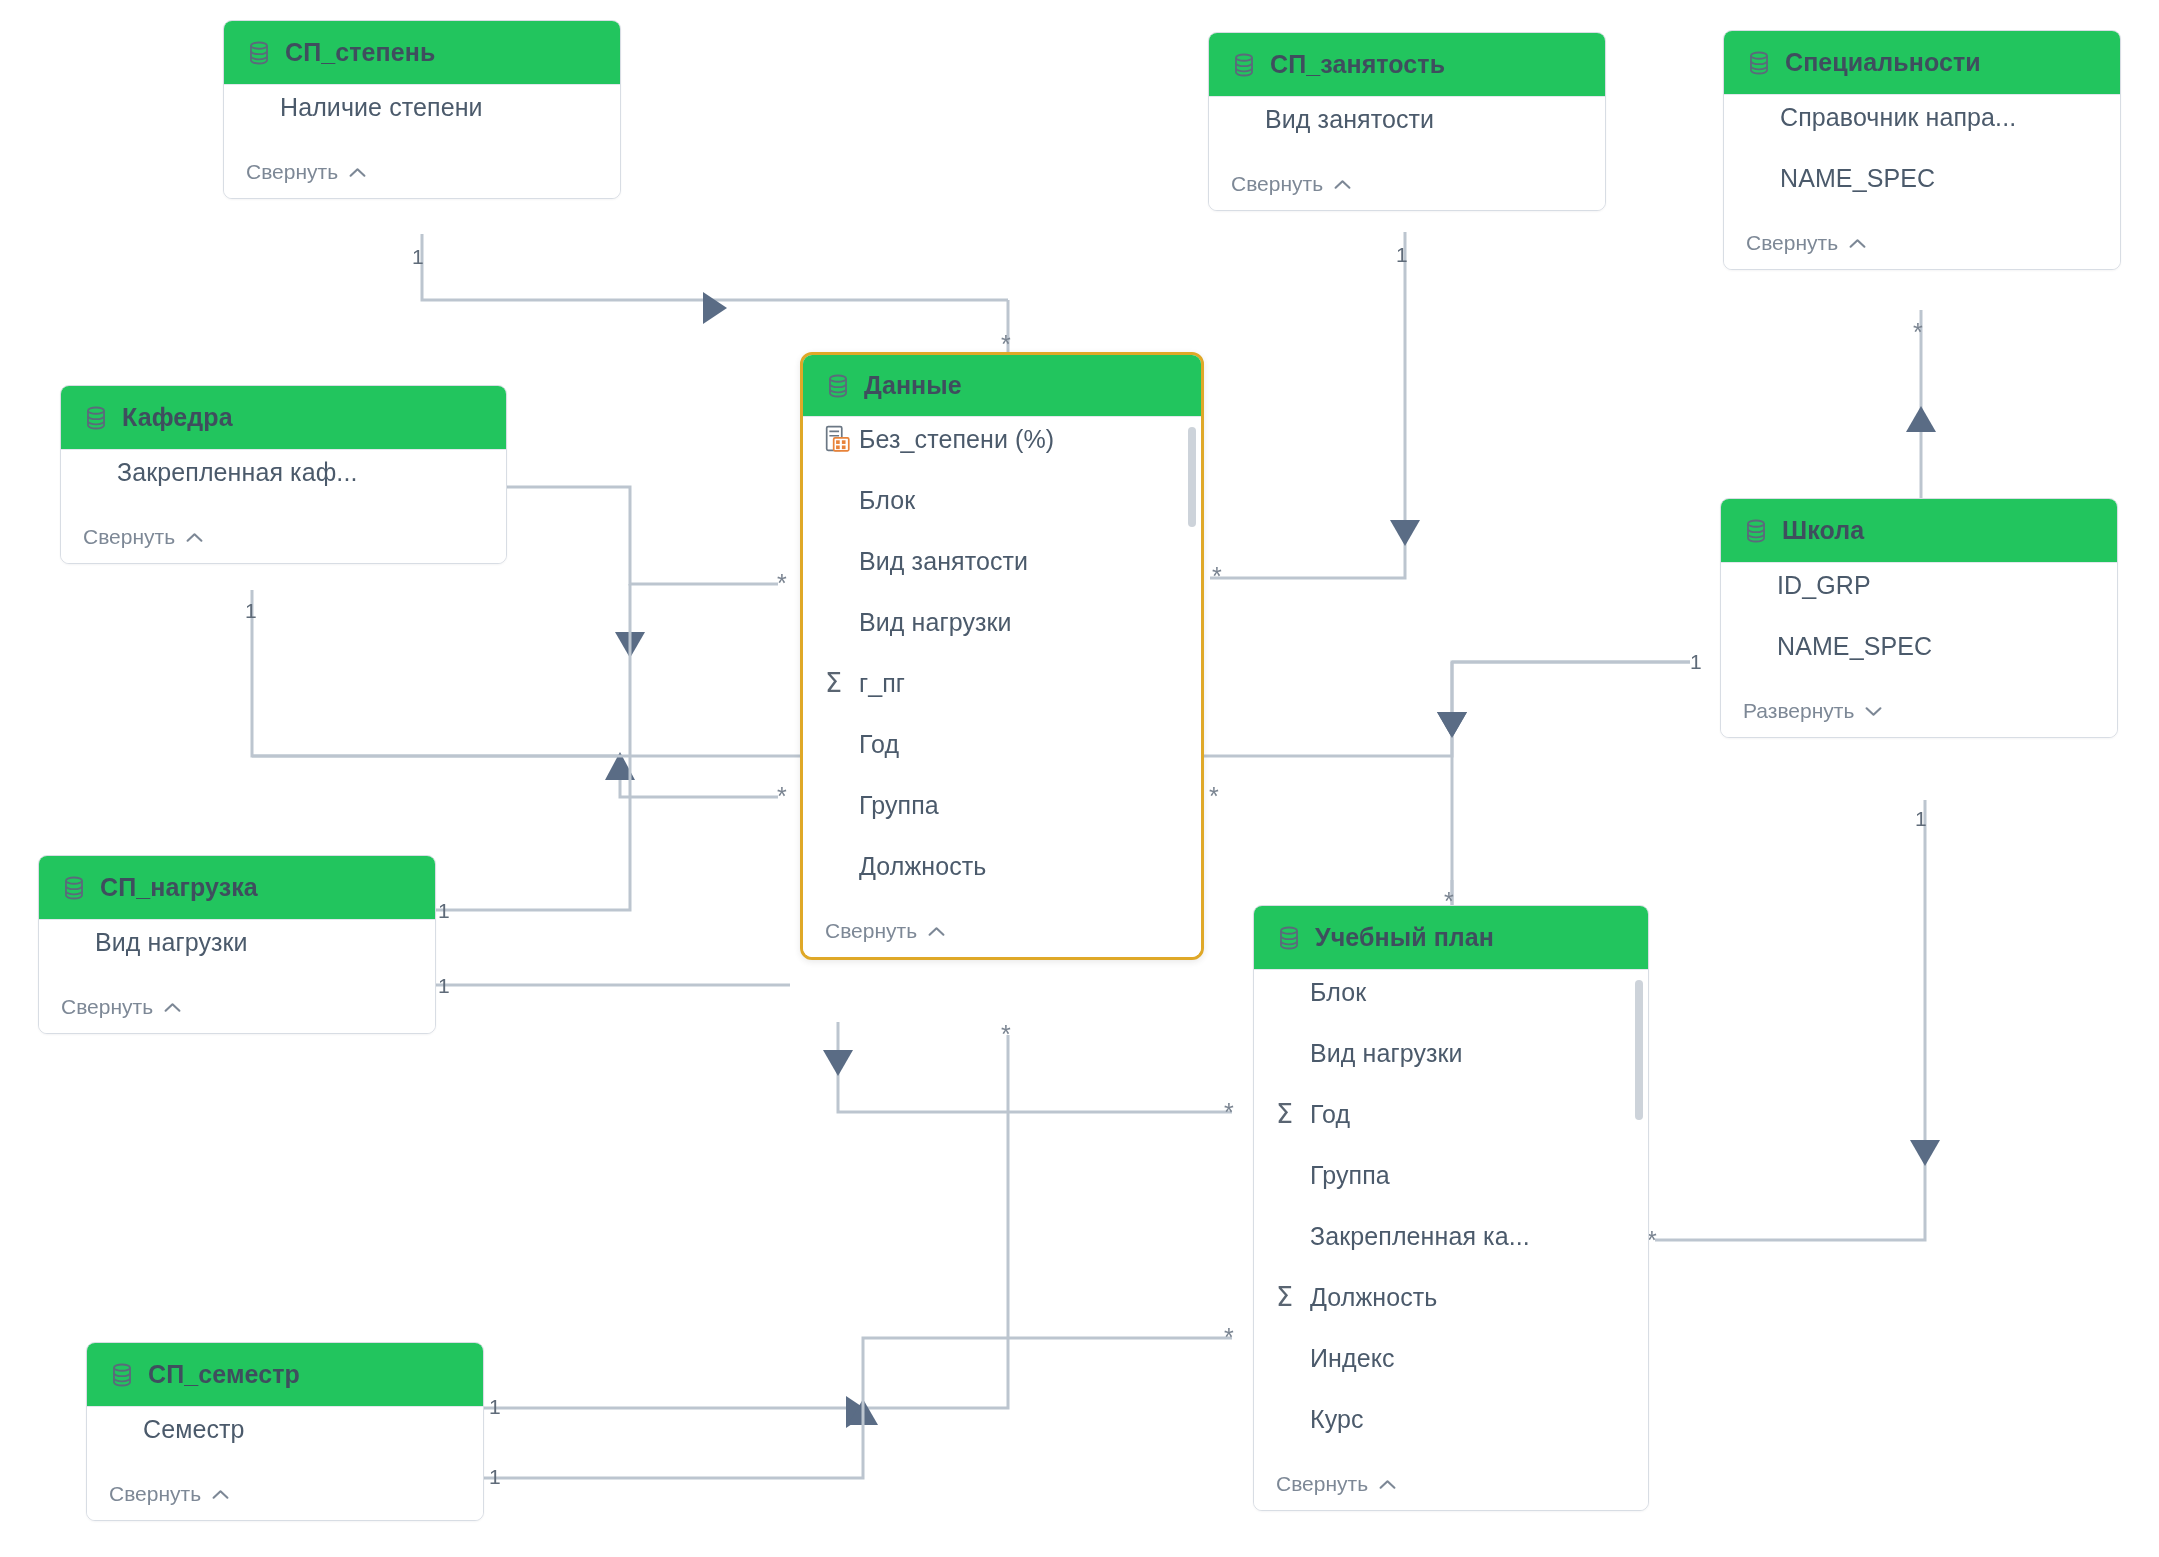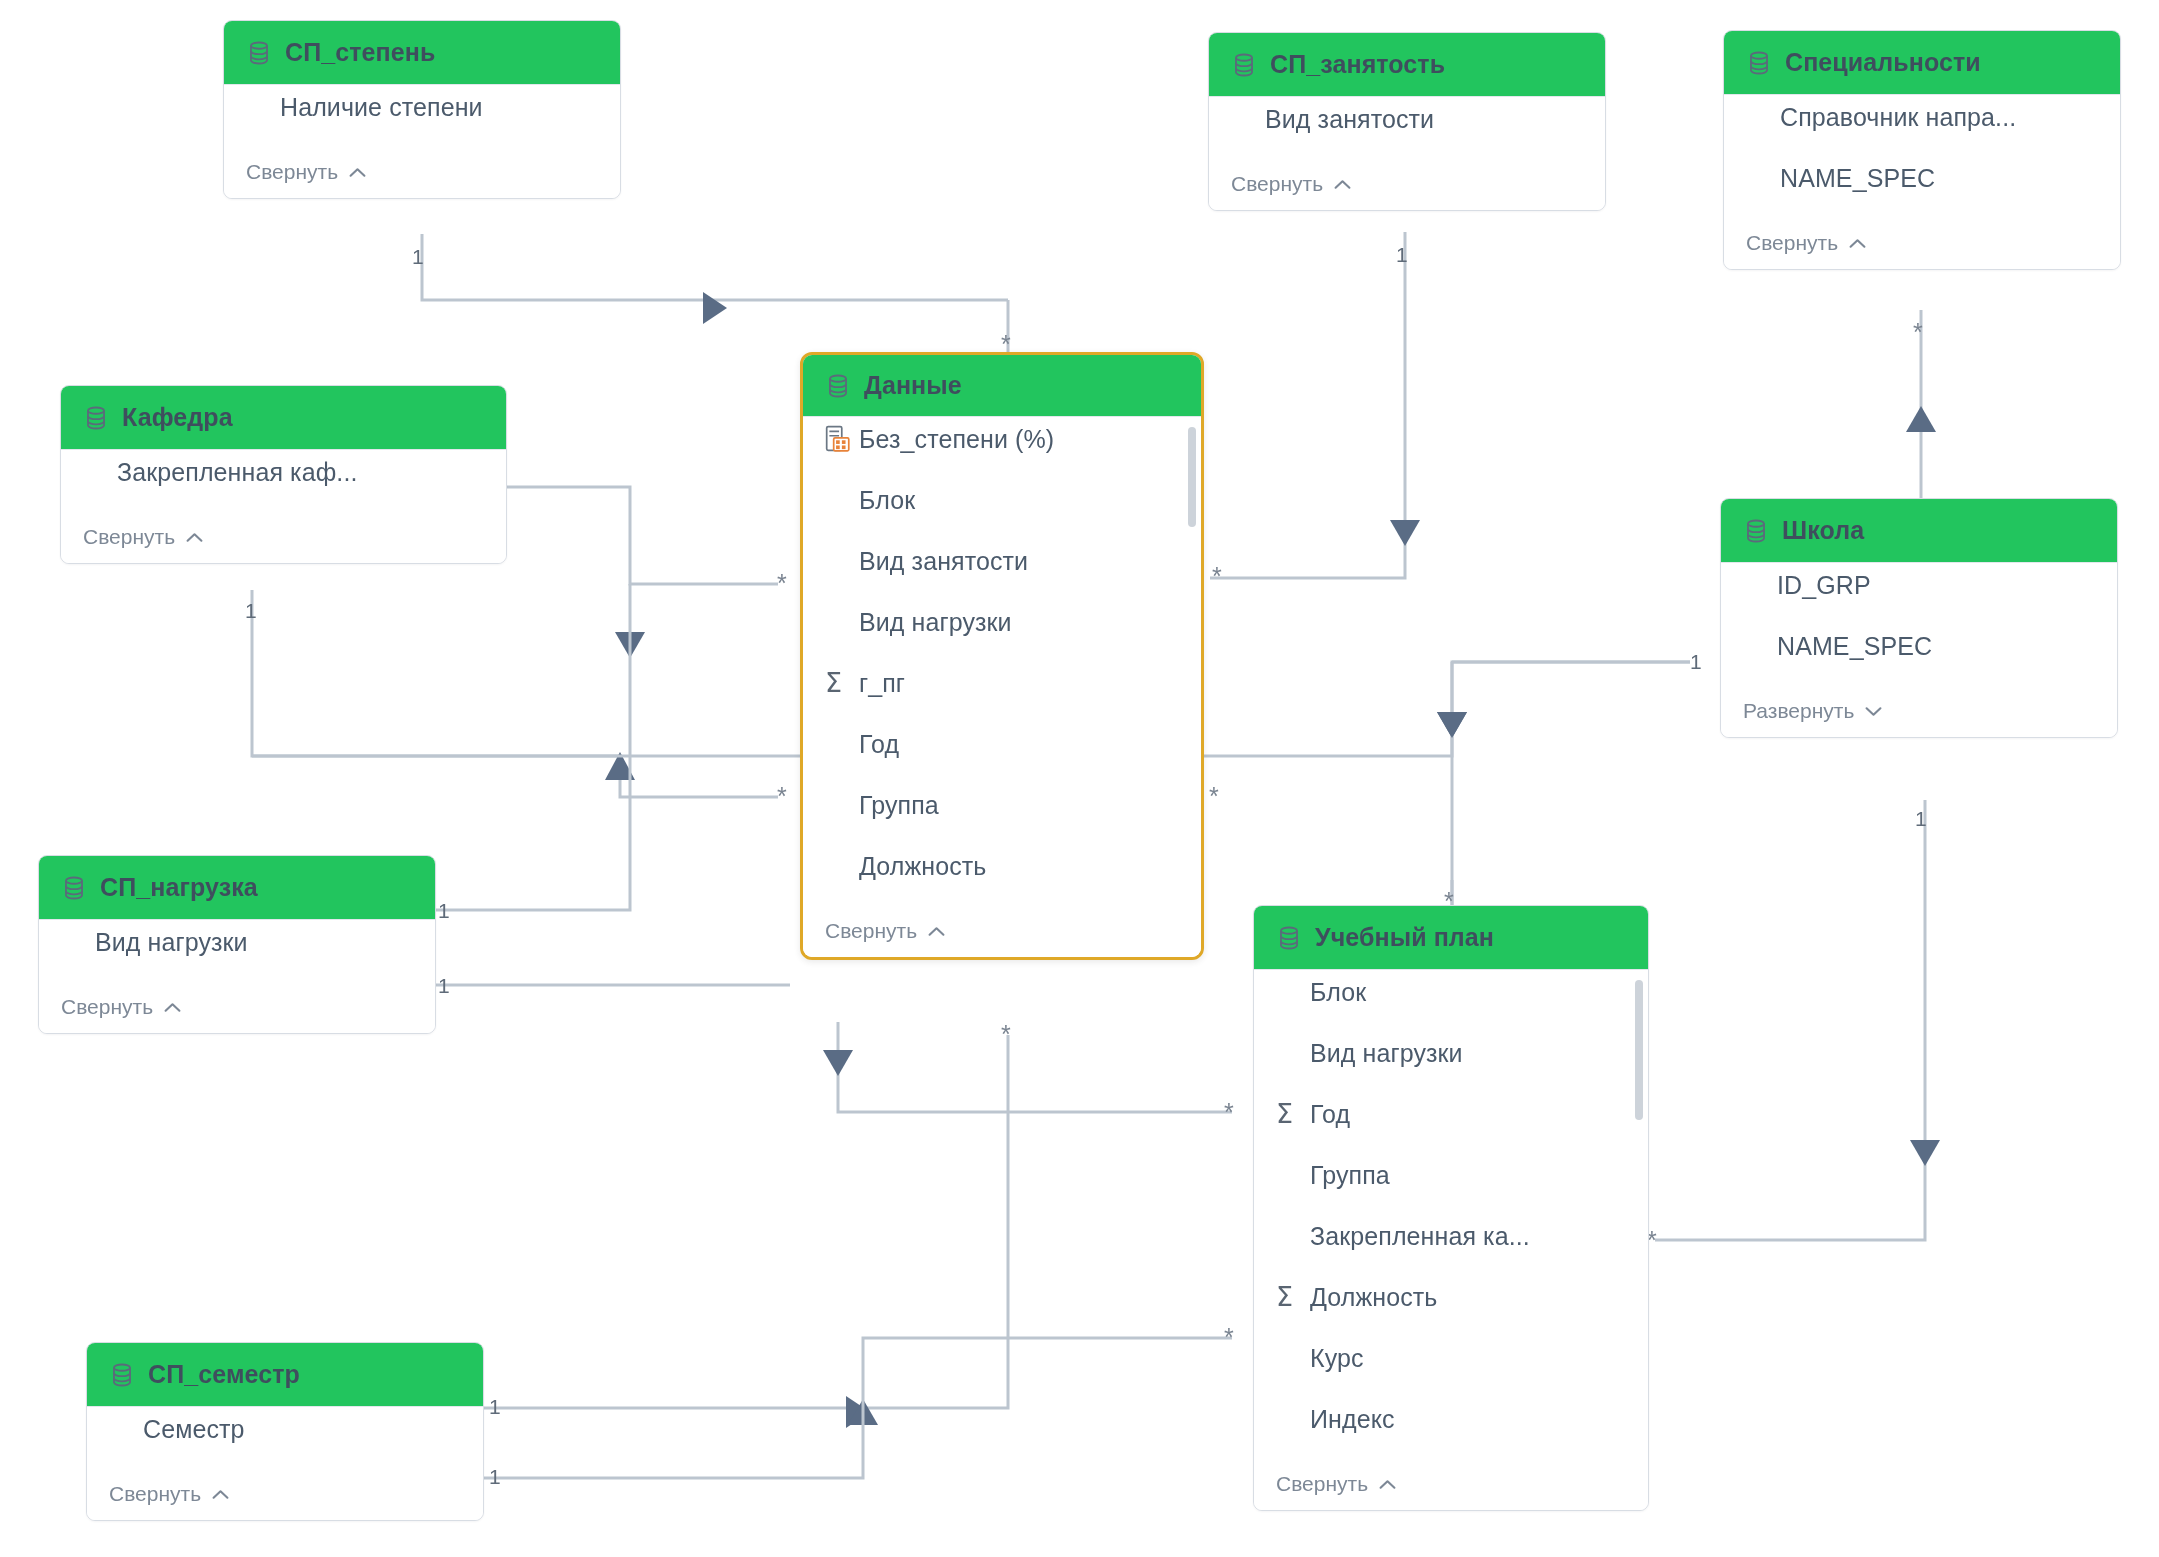--- a/index.html
+++ b/index.html
@@ -414,26 +414,26 @@
         <span class="fname">Закрепленная ка...</span>
       </div>
       <div class="field">
         <span class="fglyph">
             <span class="sigma">Σ</span>
           </span>
         <span class="fname">Должность</span>
       </div>
       <div class="field">
         <span class="fglyph"></span>
+        <span class="fname">Индекс</span>
+      </div>
+      <div class="field">
+        <span class="fglyph"></span>
         <span class="fname">Курс</span>
       </div>
-      <div class="field">
-        <span class="fglyph"></span>
-        <span class="fname">Индекс</span>
-      </div>
       <div class="toggle">
         <span>Свернуть</span>
         <svg class="chev" viewBox="0 0 16 10">
             <path d="M1.5 8 L8 2 L14.5 8" fill="none" stroke="#7d8896" stroke-width="2" stroke-linecap="round" stroke-linejoin="round"></path>
           </svg>
       </div>
     </div>
   </div>
 
   <div class="card" style="left:86px;top:1342px;width:398px;">

